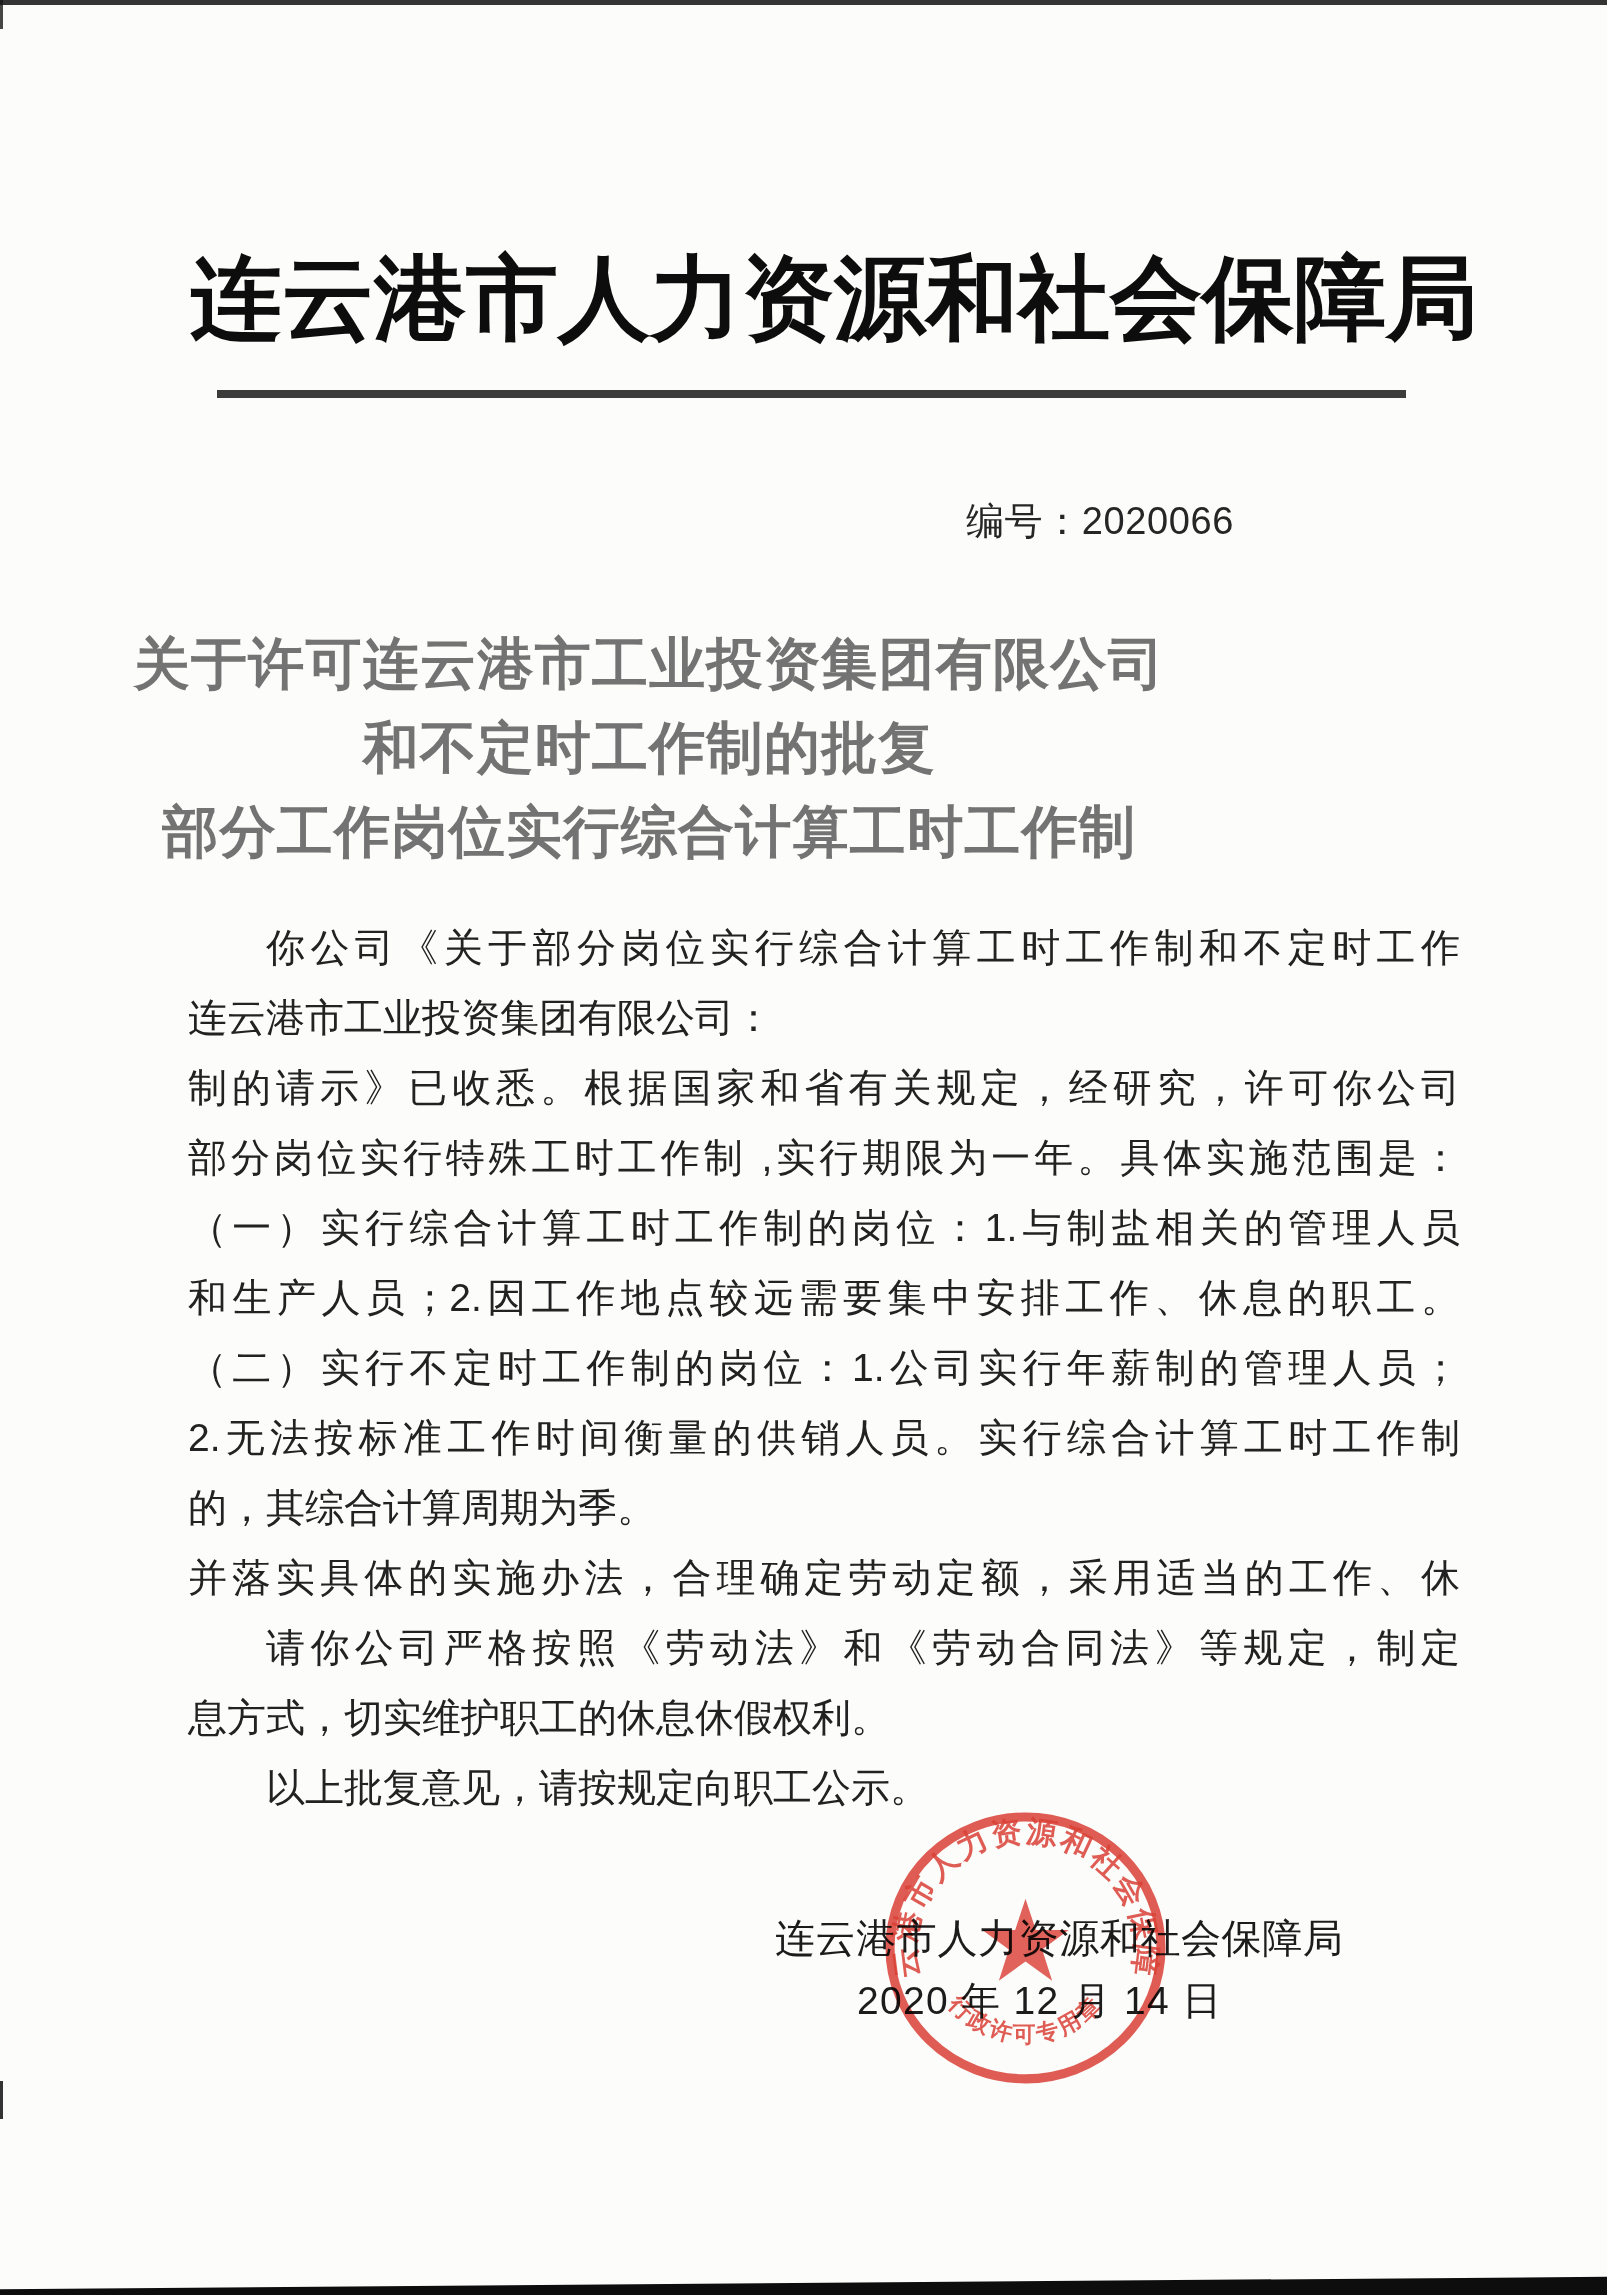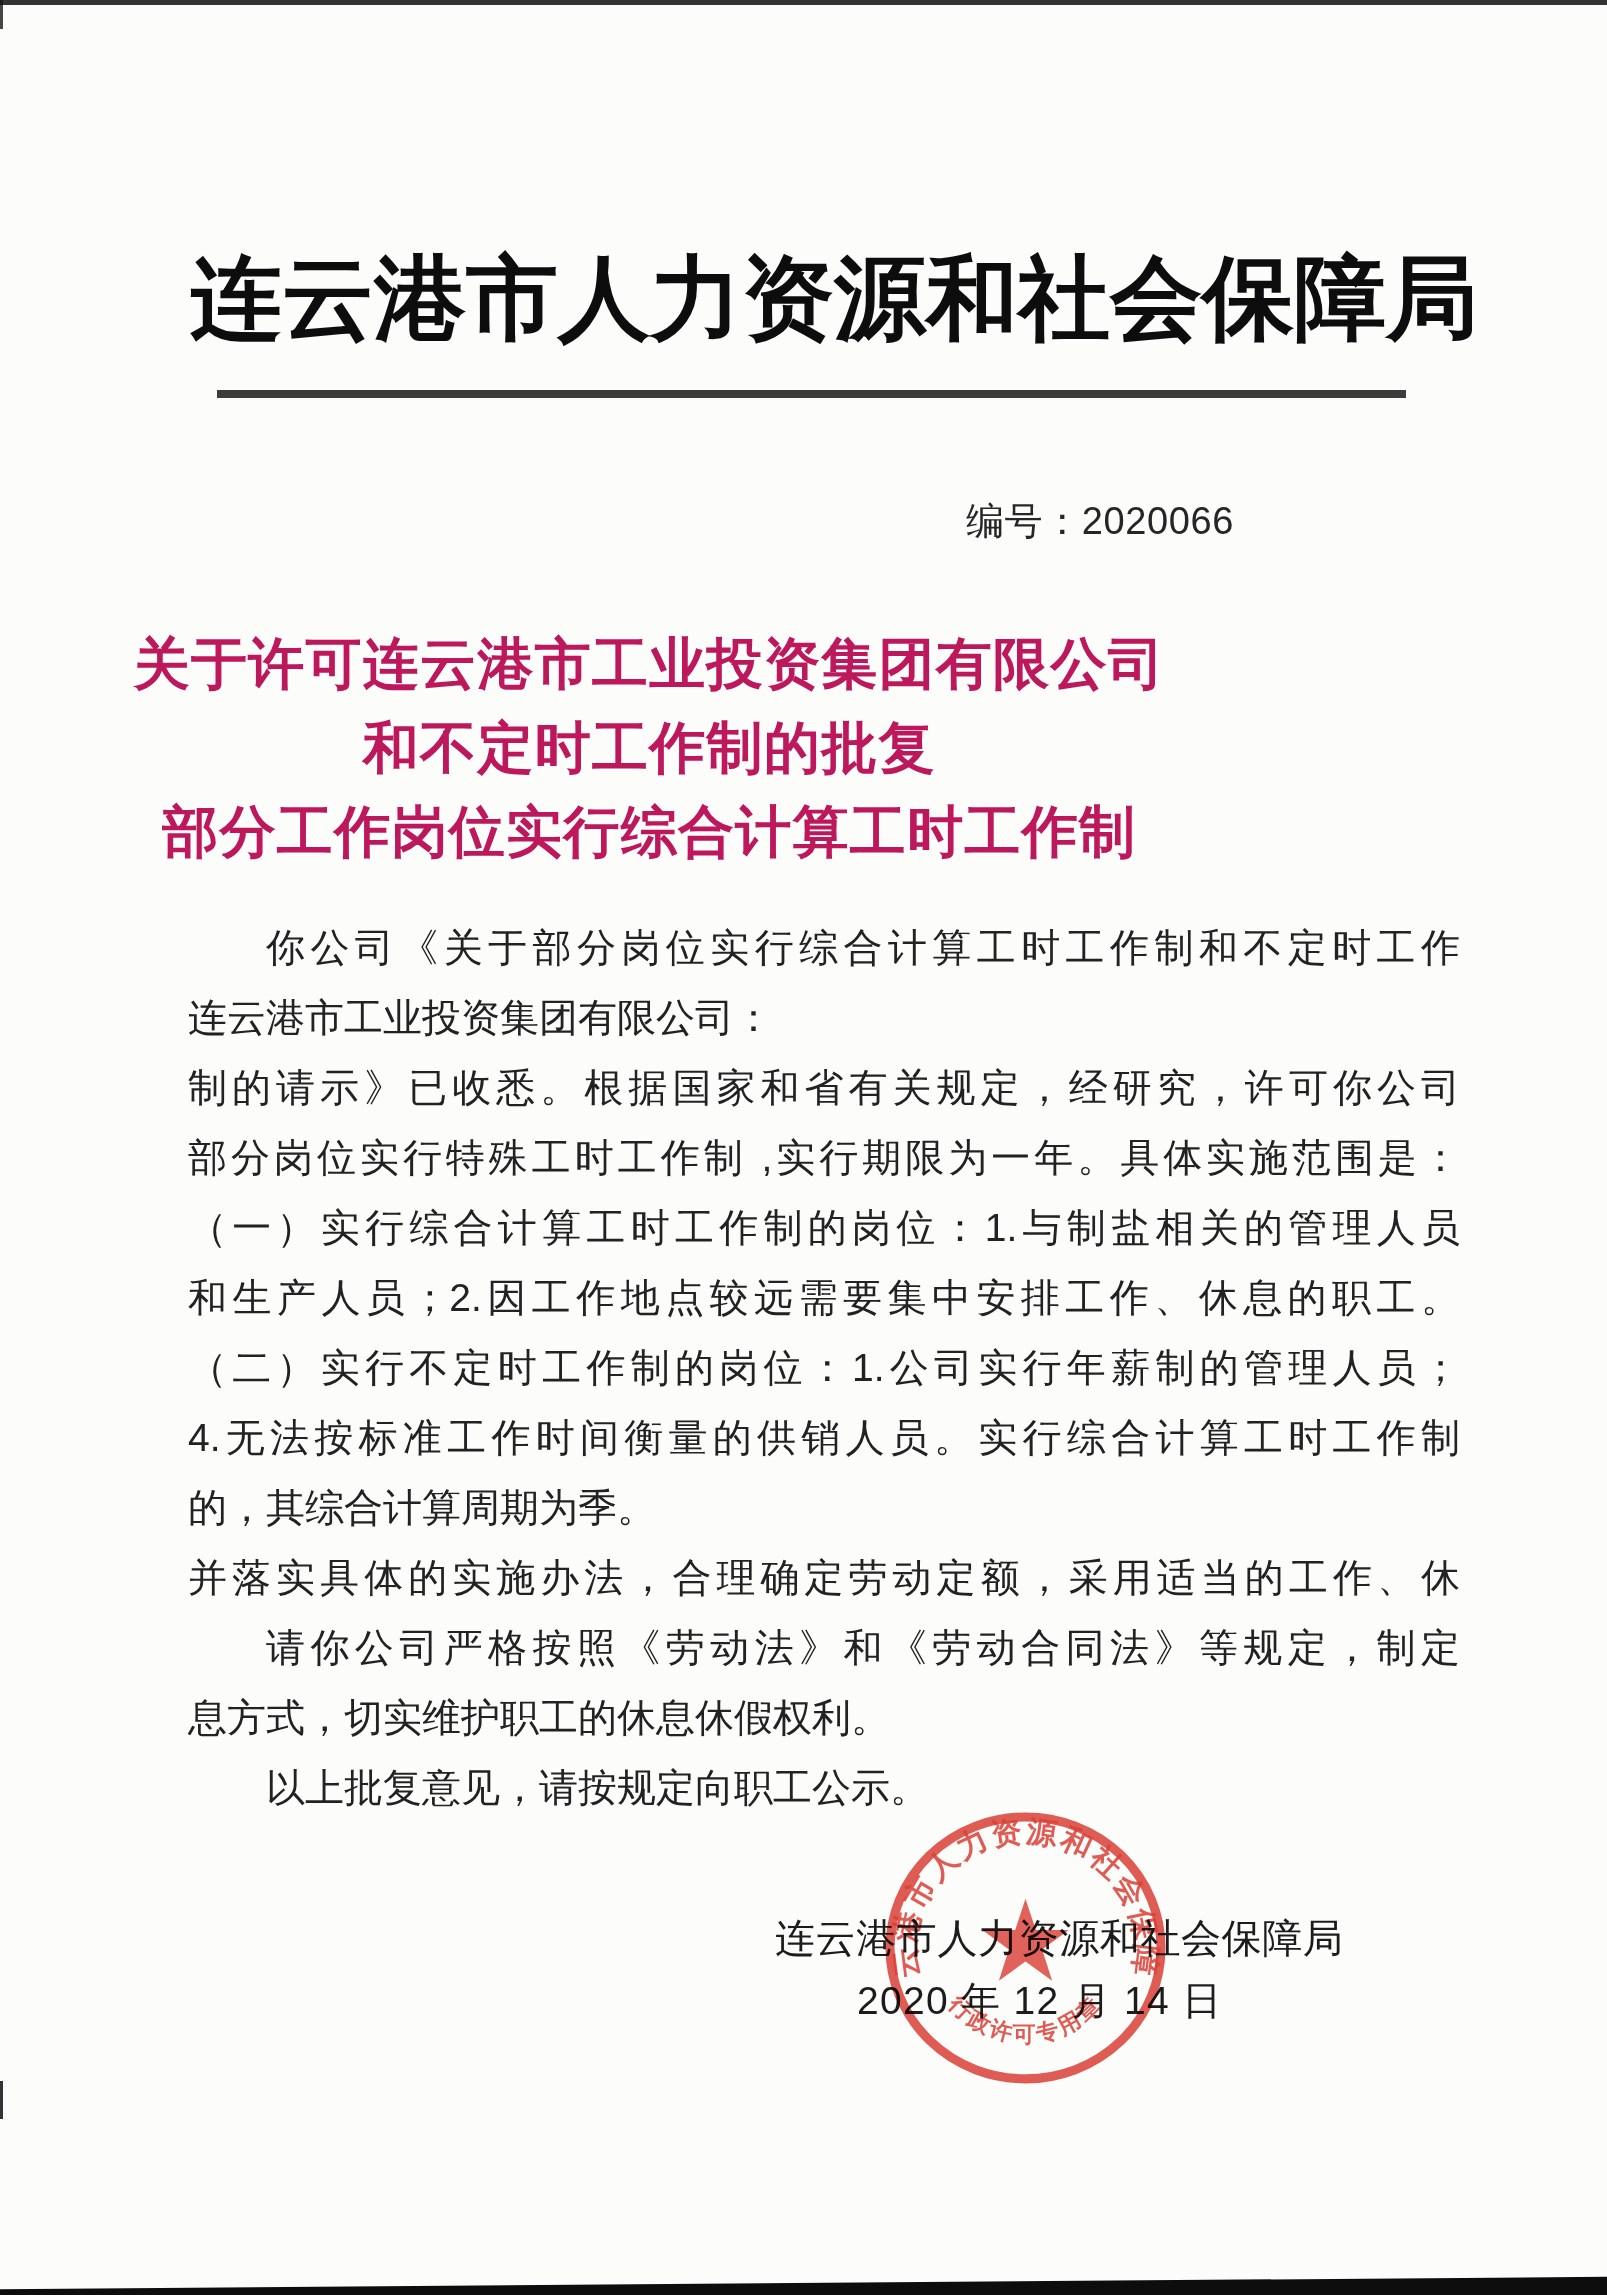--- a/index.html
+++ b/index.html
@@ -26,21 +26,21 @@
     color:#0d0d0d;white-space:nowrap;
   }
   .rule{position:absolute;left:217px;top:390px;width:1189px;height:8.4px;background:#3c3c3c;}
   .doc-number{
     position:absolute;left:966px;top:496px;
     font-size:38px;color:#262626;letter-spacing:0.6px;white-space:nowrap;
   }
   
   .doc-title{
     position:absolute;left:0;top:622px;width:1283px;padding-left:15.6px;box-sizing:border-box;
-    text-align:center;font-size:56px;font-weight:700;line-height:84px;color:#be185d;
+    text-align:center;font-size:56px;font-weight:700;line-height:84px;color:#737373;
     letter-spacing:1.3px;
   }
   
   .body{
     position:absolute;left:188px;top:913px;width:1272px;
     font-size:39px;line-height:70px;color:#222;
     text-justify:inter-character;
   }
   .bline{white-space:nowrap;}
   .bline.just{white-space:normal;text-align:justify;text-align-last:justify;}
@@ -83,21 +83,21 @@
   </div>
 
   <div class="body" id="doc-body">
       <div class="bline just ind">你公司《关于部分岗位实行综合计算工时工作制和不定时工作</div>
       <div class="bline">连云港市工业投资集团有限公司：</div>
       <div class="bline just">制的请示》已收悉。根据国家和省有关规定，经研究，许可你公司</div>
       <div class="bline just">部分岗位实行特殊工时工作制 ,实行期限为一年。具体实施范围是：</div>
       <div class="bline just">（一）实行综合计算工时工作制的岗位：1.与制盐相关的管理人员</div>
       <div class="bline just">和生产人员；2.因工作地点较远需要集中安排工作、休息的职工。</div>
       <div class="bline just">（二）实行不定时工作制的岗位：1.公司实行年薪制的管理人员；</div>
-      <div class="bline just">4.无法按标准工作时间衡量的供销人员。实行综合计算工时工作制</div>
+      <div class="bline just">2.无法按标准工作时间衡量的供销人员。实行综合计算工时工作制</div>
       <div class="bline">的，其综合计算周期为季。</div>
       <div class="bline just">并落实具体的实施办法，合理确定劳动定额，采用适当的工作、休</div>
       <div class="bline just ind">请你公司严格按照《劳动法》和《劳动合同法》等规定，制定</div>
       <div class="bline">息方式，切实维护职工的休息休假权利。</div>
       <div class="bline ind">以上批复意见，请按规定向职工公示。</div>
     </div>
 
   <div class="signature">连云港市人力资源和社会保障局</div>
   <div class="date">2020 年 12 月 14 日</div>
 

